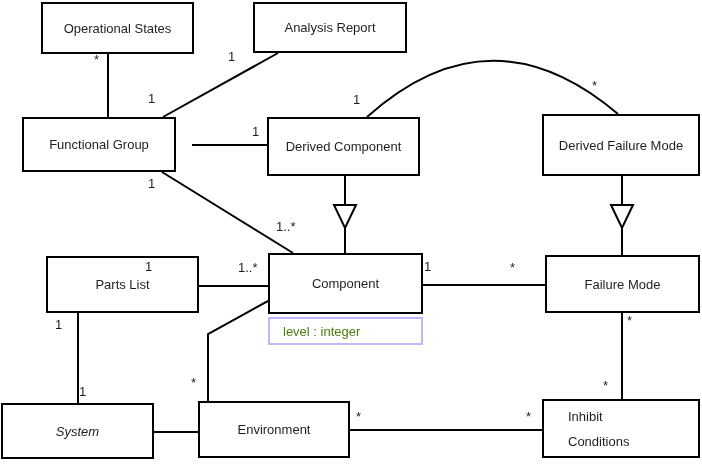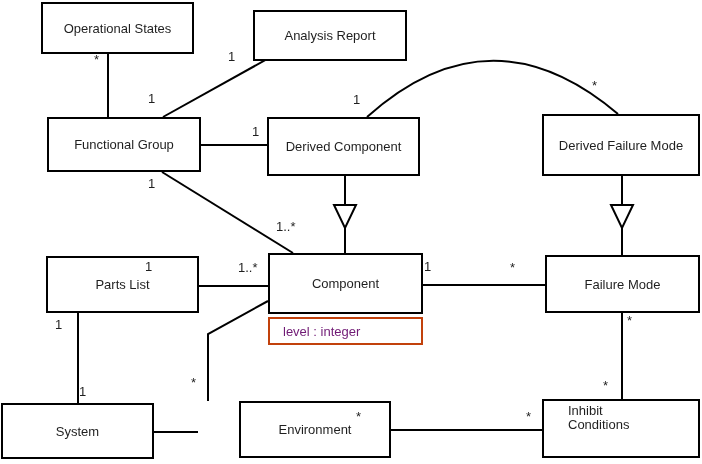--- a/index.html
+++ b/index.html
@@ -23,37 +23,37 @@
     justify-content:center;
     z-index:2;
     color:#1f1f1f;
     font-size:13px;
     text-align:center;
   }
   .uml-attr{
     position:absolute;
     box-sizing:border-box;
     background:#fff;
-    border:2px solid #c2410c;
+    border:2px solid #c4b5fd;
     display:flex;
     align-items:center;
     justify-content:flex-start;
     padding-left:13px;
     z-index:2;
-    color:#701a75;
+    color:#4d7c0f;
     font-size:13px;
   }
   .uml-class.topleft{
     align-items:flex-start;
     justify-content:flex-start;
     text-align:left;
     padding:3px 0 0 24px;
   }
   .uml-class.topleft .wrap{
-    display:inline-block;width:92px;line-height:14px;
+    display:inline-block;width:92px;line-height:25px;
   }
   .mult{
     position:absolute;
     z-index:3;
     color:#1f1f1f;
     font-size:13px;
     line-height:13px;
     white-space:nowrap;
   }
 </style>
@@ -82,25 +82,25 @@
     <g stroke="#000" stroke-width="2" fill="#fff">
       <polygon points="334,205 356,205 345,228"></polygon>
       <polygon points="611,205 633,205 622,228"></polygon>
     </g>
   </svg>
 
   <div class="uml-class" style="left:41px;top:2px;width:153px;height:52px;">
     <span>Operational States</span>
   </div>
 
-  <div class="uml-class" style="left:253px;top:10px;width:154px;height:51px;">
+  <div class="uml-class" style="left:253px;top:2px;width:154px;height:51px;">
     <span>Analysis Report</span>
   </div>
 
-  <div class="uml-class" style="left:47px;top:117px;width:154px;height:55px;">
+  <div class="uml-class" style="left:22px;top:117px;width:154px;height:55px;">
     <span>Functional Group</span>
   </div>
 
   <div class="uml-class" style="left:542px;top:114px;width:158px;height:62px;">
     <span>Derived Failure Mode</span>
   </div>
 
   <div class="uml-class" style="left:267px;top:117px;width:153px;height:59px;">
     <span>Derived Component</span>
   </div>
@@ -113,25 +113,25 @@
     <span>Component</span>
   </div>
   <div class="uml-attr" style="left:268px;top:317px;width:155px;height:28px;">
     <span>level : integer</span>
   </div>
 
   <div class="uml-class" style="left:545px;top:255px;width:155px;height:58px;">
     <span>Failure Mode</span>
   </div>
 
-  <div class="uml-class" style="left:1px;top:403px;width:153px;height:56px;">
+  <div class="uml-class" style="left:1px;top:403px;width:153px;height:56px;font-style:italic;">
     <span>System</span>
   </div>
 
-  <div class="uml-class" style="left:198px;top:401px;width:152px;height:57px;margin-left:41px;">
+  <div class="uml-class" style="left:198px;top:401px;width:152px;height:57px;">
     <span>Environment</span>
   </div>
 
   <div class="uml-class topleft" style="left:542px;top:399px;width:158px;height:59px;">
     <span class="wrap">Inhibit Conditions</span>
   </div>
 
   <span class="mult" style="left:94px;top:53px;">*</span>
   <span class="mult" style="left:148px;top:92px;">1</span>
   <span class="mult" style="left:228px;top:50px;">1</span>

